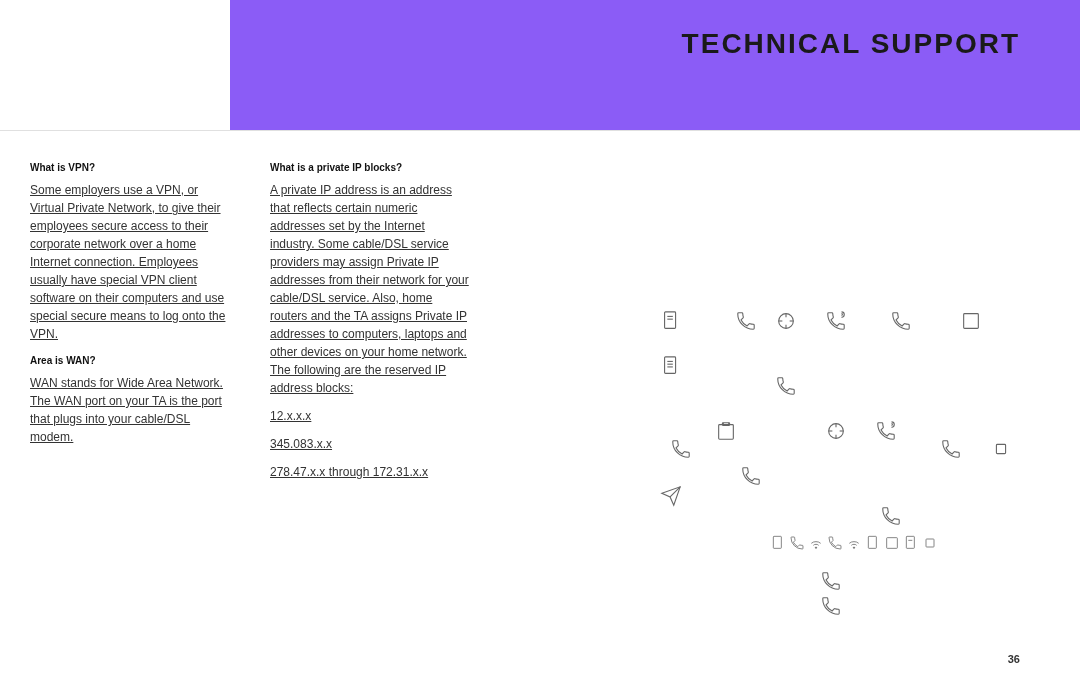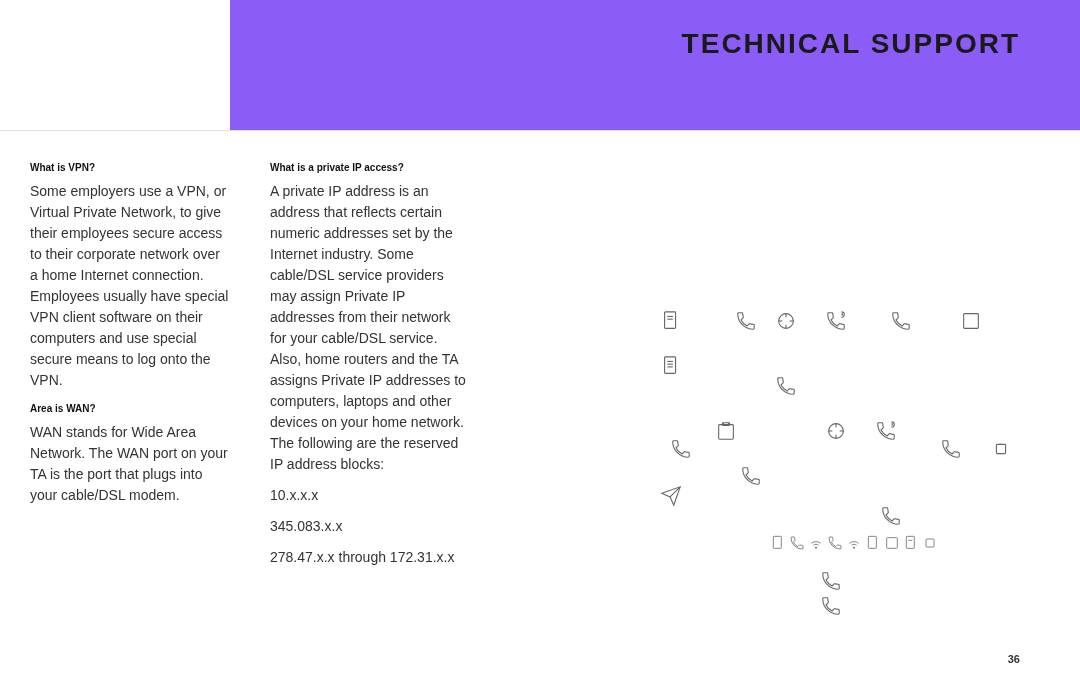--- a/index.html
+++ b/index.html
@@ -72,24 +72,25 @@
     }
 
     .text-column h3 {
       font-size: 10px;
       font-weight: 700;
       margin-bottom: 6px;
       color: #111;
     }
 
     .text-column p {
-      font-size: 14px;
+      font-size: 12px;
       line-height: 1.5;
       color: #333;
       margin-bottom: 10px;
+      text-decoration: underline;
     }
 
     
     .icons-area {
       position: absolute;
       top: 150px;
       right: 0;
       width: 430px;
       height: 480px;
       padding: 10px;
@@ -158,23 +159,23 @@
 
     <div class="text-column">
       <h3>What is VPN?</h3>
       <p>Some employers use a VPN, or Virtual Private Network, to give their employees secure access to their corporate network over a home Internet connection. Employees usually have special VPN client software on their computers and use special secure means to log onto the VPN.</p>
 
       <h3>Area is WAN?</h3>
       <p>WAN stands for Wide Area Network. The WAN port on your TA is the port that plugs into your cable/DSL modem.</p>
     </div>
 
     <div class="text-column">
-      <h3>What is a private IP access?</h3>
+      <h3>What is a private IP blocks?</h3>
       <p>A private IP address is an address that reflects certain numeric addresses set by the Internet industry. Some cable/DSL service providers may assign Private IP addresses from their network for your cable/DSL service. Also, home routers and the TA assigns Private IP addresses to computers, laptops and other devices on your home network. The following are the reserved IP address blocks:</p>
-      <p>10.x.x.x</p>
+      <p>12.x.x.x</p>
       <p>345.083.x.x</p>
       <p>278.47.x.x through 172.31.x.x</p>
     </div>
 
   </div>
 
   <div class="icons-area">
     <div style="position: relative; width: 380px; height: 420px;">
 
       <div class="icon-cluster" style="top:0; left:0;">

